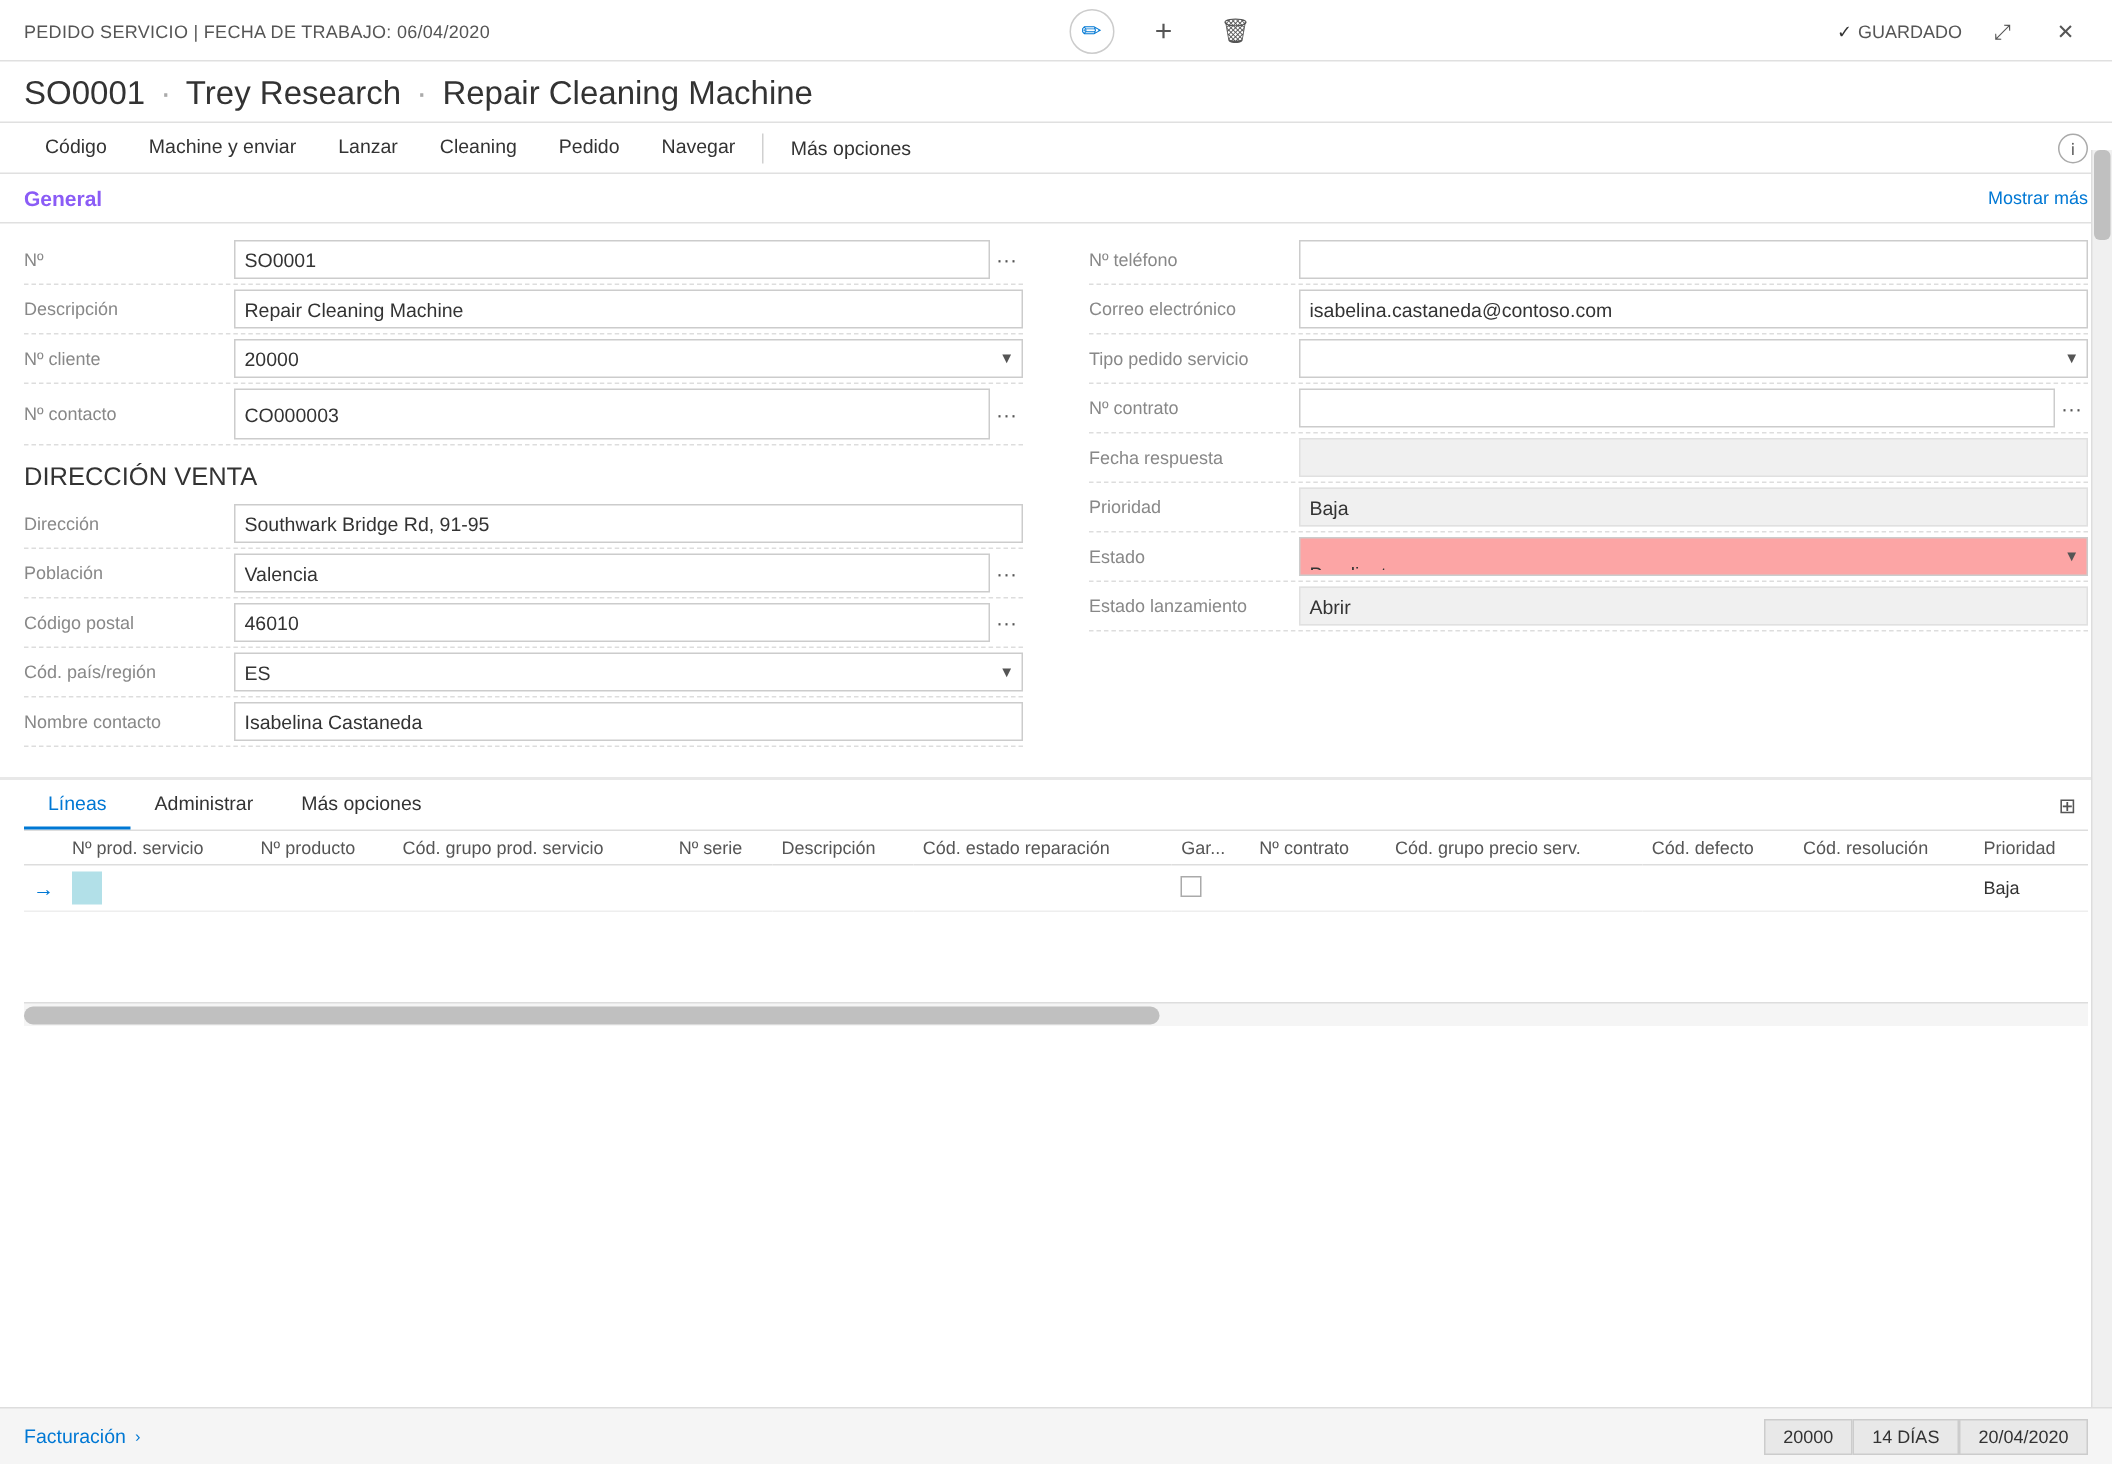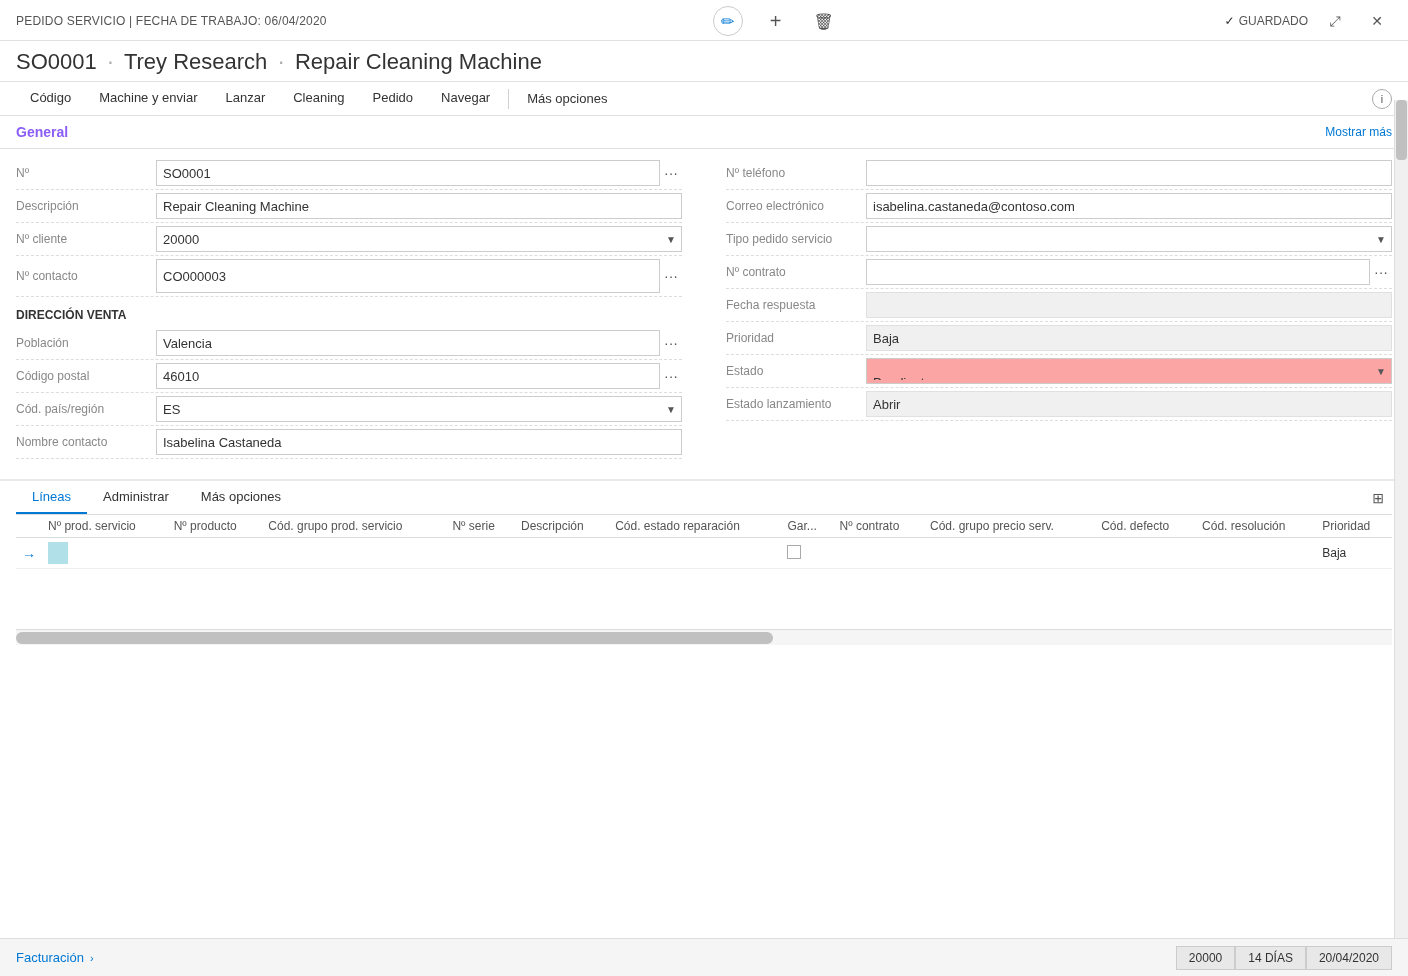--- a/index.html
+++ b/index.html
@@ -41,21 +41,21 @@
     .form-label { font-size: 12px; color: #888; min-width: 140px; flex-shrink: 0; }
     .form-value { flex: 1; }
     .form-input { width: 100%; border: 1px solid #ccc; padding: 3px 6px; font-size: 13px; color: #333; background: #fff; height: 26px; }
     .form-input-with-dots { display: flex; align-items: center; gap: 0; }
     .form-input-with-dots input { border: 1px solid #ccc; padding: 3px 6px; font-size: 13px; color: #333; background: #fff; height: 26px; flex: 1; }
     .dots-btn { border: none; background: transparent; cursor: pointer; color: #555; font-size: 14px; padding: 0 4px; height: 26px; display: flex; align-items: center; }
     .select-wrapper { position: relative; display: flex; align-items: center; }
     .select-wrapper select { width: 100%; border: 1px solid #ccc; padding: 3px 24px 3px 6px; font-size: 13px; color: #333; background: #fff; height: 26px; appearance: none; cursor: pointer; }
     .select-arrow { position: absolute; right: 6px; pointer-events: none; color: #555; font-size: 10px; }
     .readonly-field { background: #f0f0f0; border: 1px solid #e0e0e0; padding: 3px 6px; font-size: 13px; color: #333; height: 26px; display: flex; align-items: center; width: 100%; }
-    .section-label { font-size: 12px; font-weight: 700; color: #333; padding: 8px 0 2px 0; }
+    .section-label { font-size: 17px; font-weight: 400; color: #333; padding: 8px 0 2px 0; }
 
     
     .tabs-section { padding: 0 16px; border-top: 2px solid #e8e8e8; margin-top: 4px; }
     .tabs-header { display: flex; align-items: center; gap: 0; border-bottom: 1px solid #ddd; }
     .tab-item { padding: 8px 16px; font-size: 13px; cursor: pointer; color: #333; border-bottom: 2px solid transparent; }
     .tab-item.active { color: #0078d4; border-bottom: 2px solid #0078d4; font-weight: 500; }
     .tab-expand-icon { margin-left: auto; cursor: pointer; color: #555; font-size: 14px; padding: 8px; }
 
     
     .table-section { padding: 0 16px; overflow-x: auto; }
@@ -171,20 +171,26 @@
         <input type="text" style="flex: 1 1 0%; border: 1px solid rgb(204, 204, 204); padding: 16px 6px; font-size: 13px; height: 26px;" value="CO000003">
         <button class="dots-btn">···</button>
       </div>
     </div>
 
     <div class="form-row" style="border-bottom:none;">
       <span class="section-label">DIRECCIÓN VENTA</span>
     </div>
 
 
+    <div class="form-row">
+      <span class="form-label">Dirección</span>
+      <div class="form-value">
+        <input type="text" class="form-input" value="Southwark Bridge Rd, 91-95" style="">
+      </div>
+    </div>
 
     <div class="form-row">
       <span class="form-label">Población</span>
       <div class="form-value form-input-with-dots">
         <input type="text" style="flex: 1 1 0%; border: 1px solid rgb(204, 204, 204); padding: 3px 6px; font-size: 13px; height: 26px;" value="Valencia">
         <button class="dots-btn">···</button>
       </div>
     </div>
 
     <div class="form-row">

